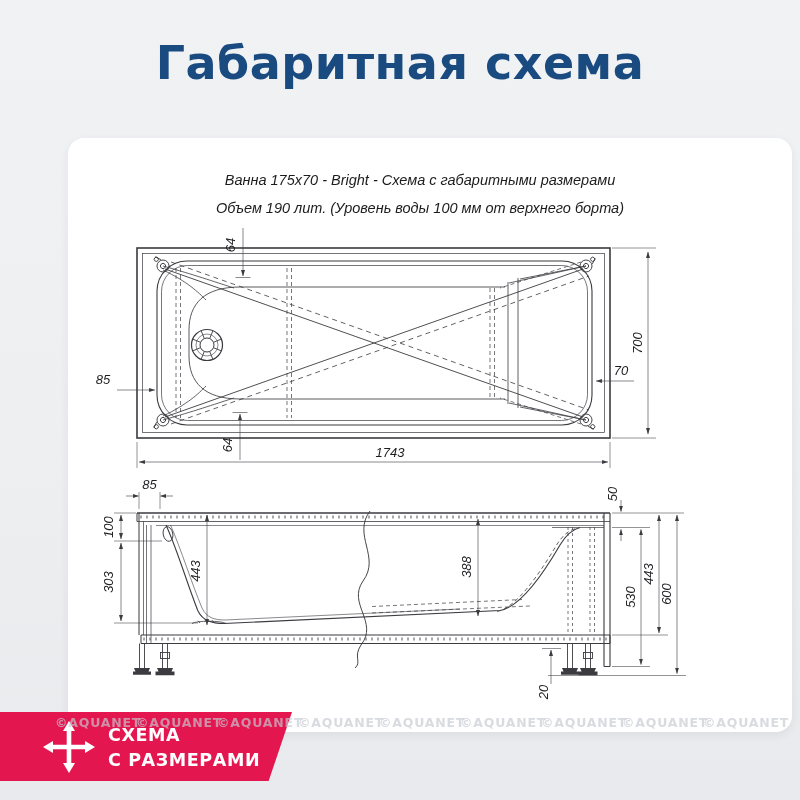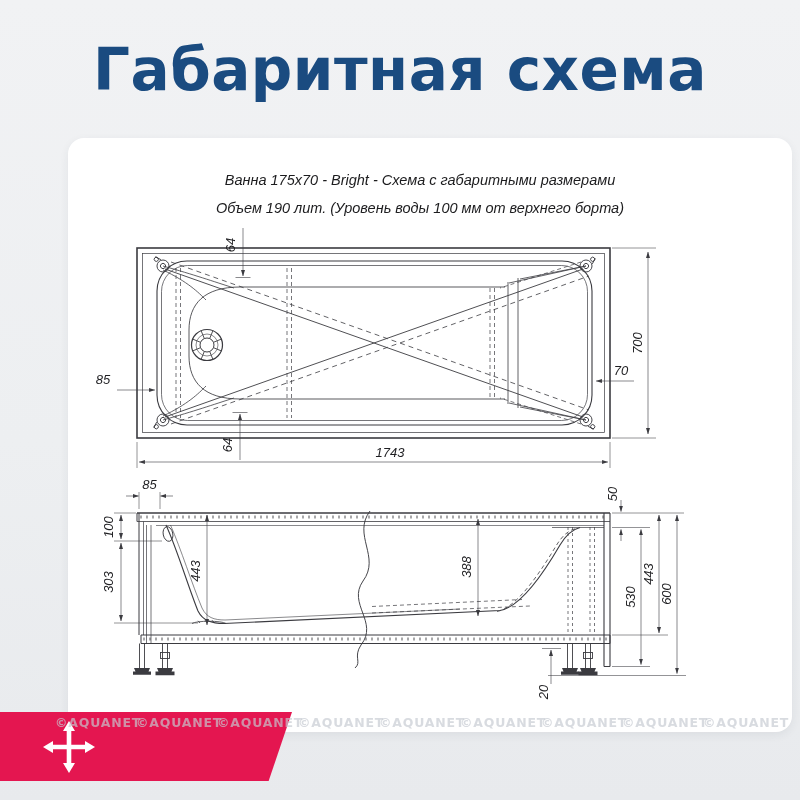--- a/index.html
+++ b/index.html
@@ -4,21 +4,21 @@
 <style>
   html,body{margin:0;padding:0;}
   body{
     width:800px;height:800px;position:relative;overflow:hidden;
     background:linear-gradient(180deg,#f1f2f4 0%,#edeff1 55%,#e8eaed 100%);
     font-family:"Liberation Sans",sans-serif;
   }
   .page-title{
     position:absolute;left:0;top:36px;width:800px;text-align:center;
     font-family:"DejaVu Sans","Liberation Sans",sans-serif;
-    font-size:58px;font-weight:800;letter-spacing:.5px;color:#1a4b80;
+    font-size:46px;font-weight:800;letter-spacing:.5px;color:#1a4b80;
   }
   .card{
     position:absolute;left:68px;top:138px;width:724px;height:594px;
     background:#ffffff;border-radius:16px;
     box-shadow:0 3px 10px rgba(40,50,70,.07);
   }
   .caption{
     position:absolute;left:20px;width:800px;text-align:center;
     font-style:italic;font-size:14.5px;color:#1c1c1e;
   }
@@ -203,20 +203,24 @@
   <svg class="badge-icon" width="58" height="58" viewBox="0 0 58 58">
     <g stroke="#ffffff" stroke-width="4.6" fill="#ffffff">
       <path d="M29,12 V46"></path>
         <path d="M12,29 H46"></path>
       <path d="M29,3 L35,13 H23 Z" stroke="none"></path>
       <path d="M29,55 L23,45 H35 Z" stroke="none"></path>
       <path d="M3,29 L13,23 V35 Z" stroke="none"></path>
       <path d="M55,29 L45,35 V23 Z" stroke="none"></path>
     </g>
   </svg>
+  <div class="badge-text">
+    <div>СХЕМА</div>
+    <div>С РАЗМЕРАМИ</div>
+  </div>
 </div>
 
 <div class="wm-row">
     <span style="left: 55px;">©AQUANET</span>
     <span style="left: 136px;">©AQUANET</span>
     <span style="left: 217px;">©AQUANET</span>
     <span style="left: 298px;">©AQUANET</span>
     <span style="left: 379px;">©AQUANET</span>
     <span style="left: 460px;">©AQUANET</span>
     <span style="left: 541px;">©AQUANET</span>

